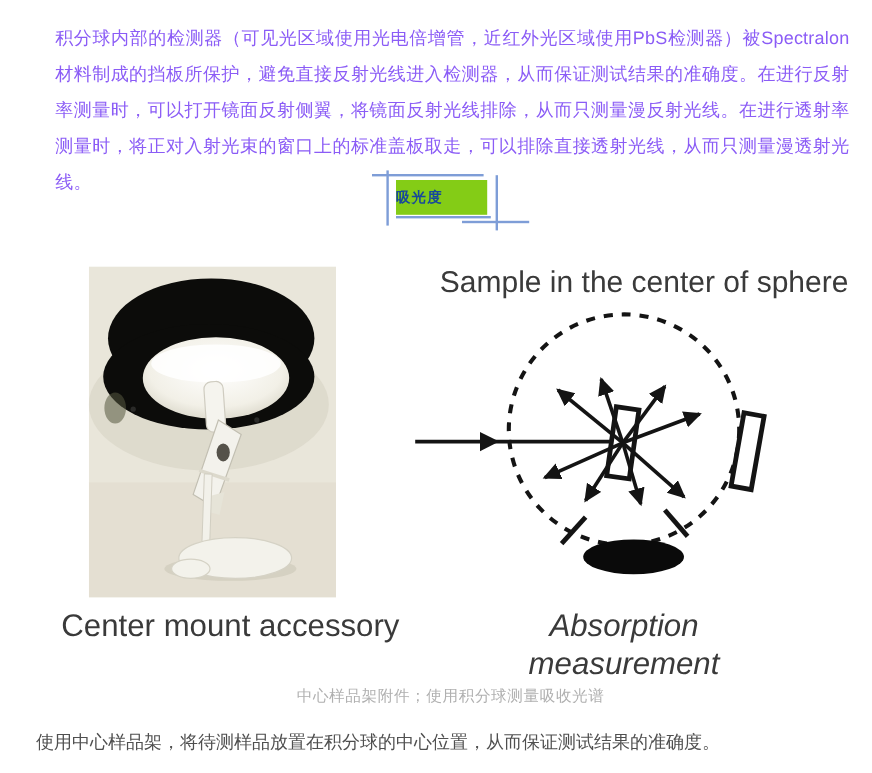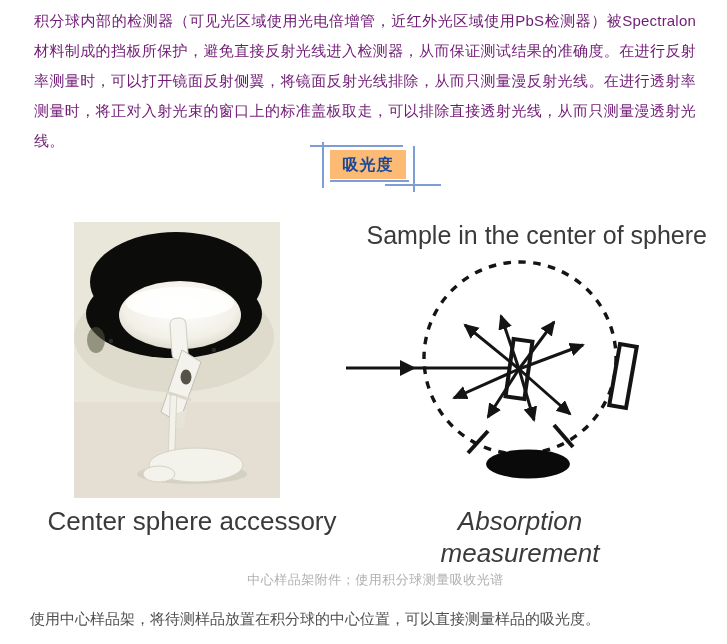--- a/index.html
+++ b/index.html
@@ -3,35 +3,35 @@
 <meta charset="utf-8">
 <style>
   html,body{margin:0;padding:0;}
   body{
     width:727px;height:644px;position:relative;background:#ffffff;
     font-family:"Liberation Sans","DejaVu Sans",sans-serif;
     overflow:hidden;
   }
   .intro{
     position:absolute;left:30px;top:2px;width:662px;
-    font-size:15px;line-height:30px;color:#701a75;
-    text-align:justify;letter-spacing:.2px;margin:4px;
+    font-size:15px;line-height:30px;color:#8b5cf6;
+    text-align:justify;letter-spacing:.2px;margin:16px;
   }
   
   .tab-frame{position:absolute;left:310px;top:140px;width:132px;height:56px;}
   .tab-frame .ln{position:absolute;background:#7e9dd7;}
   .ln-top{left:0;top:5px;width:93px;height:2px;}
   .ln-left{left:12px;top:2px;width:2px;height:46px;}
   .ln-right{left:103px;top:6px;width:2px;height:46px;}
   .ln-bot1{left:20px;top:40px;width:79px;height:2px;}
   .ln-bot2{left:75px;top:44px;width:56px;height:2px;background:#94afe0;}
   .tab-label{
     position:absolute;left:20px;top:10px;width:76px;height:29px;
-    background:#fdba74;color:#17489b;font-size:16px;font-weight:bold;
-    line-height:29px;text-align:center;letter-spacing:1px;
+    background:#84cc16;color:#17489b;font-size:12px;font-weight:bold;
+    line-height:29px;text-align:left;letter-spacing:1px;
   }
   .photo{position:absolute;left:74px;top:222px;width:206px;height:276px;}
   .diagram-title{
     position:absolute;left:333px;top:220px;width:374px;
     font-size:25px;line-height:30px;color:#3a3a3a;text-align:right;margin:0;
   }
   .diagram{position:absolute;left:340px;top:255px;width:360px;height:250px;}
   .fig-caption{
     position:absolute;top:505px;font-size:26px;line-height:32px;
     color:#3a3a3a;text-align:center;margin:0;
@@ -128,20 +128,20 @@
       <line x1="179" y1="114" x2="161" y2="61" marker-end="url(#ah)"></line>
       <line x1="179" y1="114" x2="214" y2="67" marker-end="url(#ah)"></line>
       <line x1="179" y1="114" x2="243" y2="90" marker-end="url(#ah)"></line>
       <line x1="179" y1="114" x2="114" y2="143" marker-end="url(#ah)"></line>
       <line x1="179" y1="114" x2="148" y2="162" marker-end="url(#ah)"></line>
       <line x1="179" y1="114" x2="194" y2="165" marker-end="url(#ah)"></line>
       <line x1="179" y1="114" x2="230" y2="159" marker-end="url(#ah)"></line>
     </g>
   </svg>
 
-  <p class="fig-caption cap-left">Center sphere accessory</p>
+  <p class="fig-caption cap-left">Center mount accessory</p>
   <p class="fig-caption cap-right">Absorption measurement</p>
 
   <p class="fig-note">中心样品架附件；使用积分球测量吸收光谱</p>
 
-  <p class="closing">使用中心样品架，将待测样品放置在积分球的中心位置，可以直接测量样品的吸光度。</p>
+  <p class="closing">使用中心样品架，将待测样品放置在积分球的中心位置，从而保证测试结果的准确度。</p>
 
 </main>
 
 </body></html>

